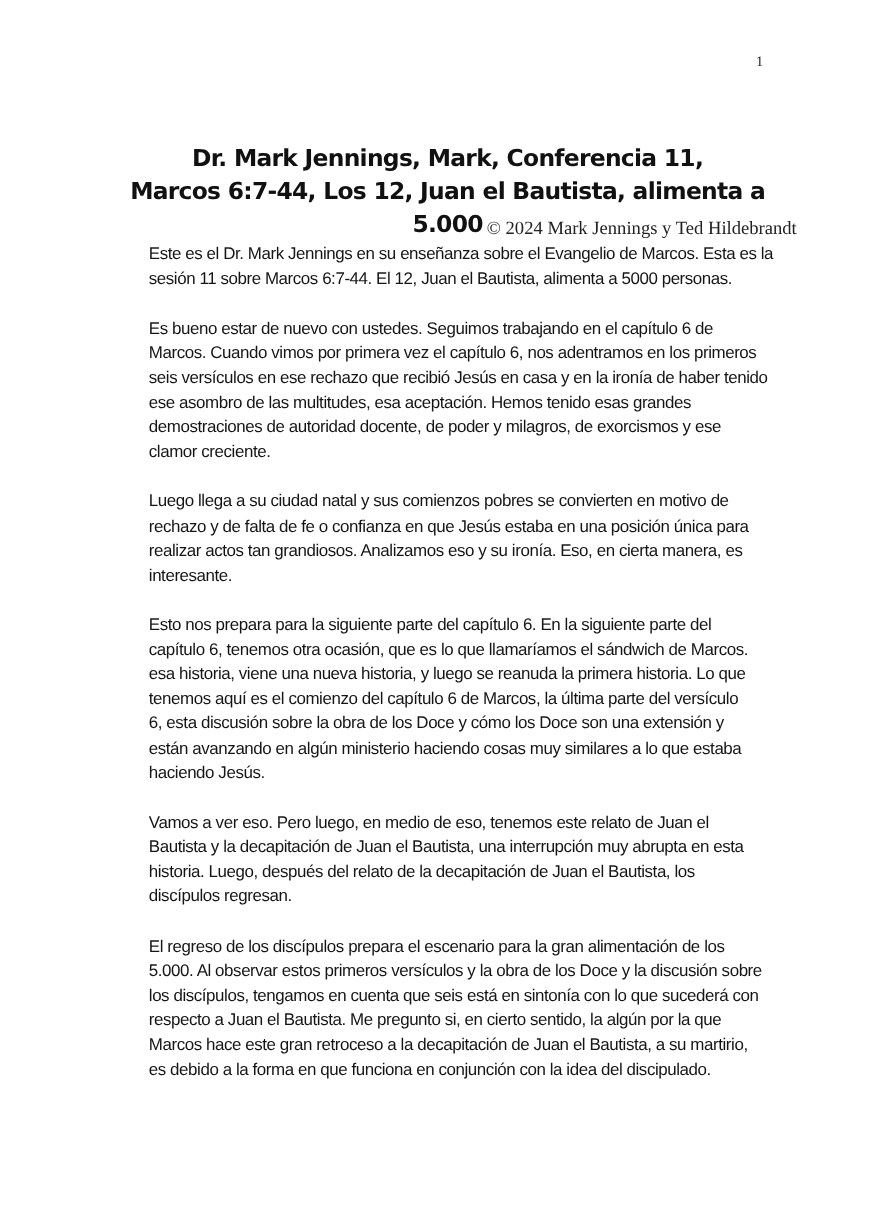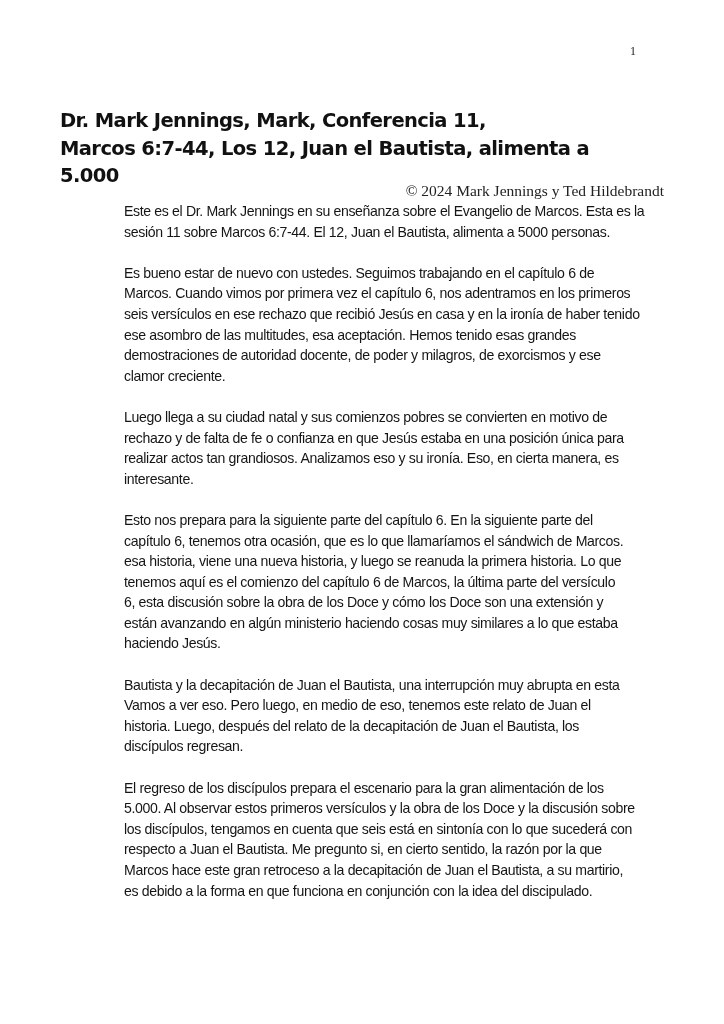--- a/index.html
+++ b/index.html
@@ -3,25 +3,25 @@
   <meta charset="utf-8">
   <style>
     html, body { margin: 0; padding: 0; background: #ffffff; }
     body { width: 724px; height: 1024px; position: relative; overflow: hidden; color: #111111; }
     .page-number {
       position: absolute; left: 630px; top: 44px;
       font-family: "Liberation Serif", serif; font-size: 12px; color: #222;
     }
     .title {
       position: absolute; left: 60px; width: 604px; top: 107px;
-      text-align: left;
+      text-align: center;
       font-family: "DejaVu Sans", sans-serif; font-weight: bold;
       font-size: 19.5px; line-height: 27.5px; letter-spacing: -0.6px;
       color: #111;
-      margin: 0;
+      margin: 11px;
     }
     .title span { display: block; }
     .copyright {
       position: absolute; left: 60px; width: 604px; top: 182px;
       text-align: right;
       font-family: "Liberation Serif", serif; font-size: 15.5px; line-height: 18px;
       color: #222;
     }
     .body {
       position: absolute; left: 88px; top: 201px; width: 600px;
@@ -66,26 +66,26 @@
   <p class="para">
     <span>Esto nos prepara para la siguiente parte del capítulo 6. En la siguiente parte del</span>
     <span>capítulo 6, tenemos otra ocasión, que es lo que llamaríamos el sándwich de Marcos.</span>
     <span>esa historia, viene una nueva historia, y luego se reanuda la primera historia. Lo que</span>
     <span>tenemos aquí es el comienzo del capítulo 6 de Marcos, la última parte del versículo</span>
     <span>6, esta discusión sobre la obra de los Doce y cómo los Doce son una extensión y</span>
     <span>están avanzando en algún ministerio haciendo cosas muy similares a lo que estaba</span>
     <span>haciendo Jesús.</span>
   </p>
   <p class="para">
+    <span>Vamos a ver eso. Pero luego, en medio de eso, tenemos este relato de Juan el</span>
     <span>Bautista y la decapitación de Juan el Bautista, una interrupción muy abrupta en esta</span>
-    <span>Vamos a ver eso. Pero luego, en medio de eso, tenemos este relato de Juan el</span>
     <span>historia. Luego, después del relato de la decapitación de Juan el Bautista, los</span>
     <span>discípulos regresan.</span>
   </p>
   <p class="para">
     <span>El regreso de los discípulos prepara el escenario para la gran alimentación de los</span>
     <span>5.000. Al observar estos primeros versículos y la obra de los Doce y la discusión sobre</span>
     <span>los discípulos, tengamos en cuenta que seis está en sintonía con lo que sucederá con</span>
-    <span>respecto a Juan el Bautista. Me pregunto si, en cierto sentido, la razón por la que</span>
+    <span>respecto a Juan el Bautista. Me pregunto si, en cierto sentido, la algún por la que</span>
     <span>Marcos hace este gran retroceso a la decapitación de Juan el Bautista, a su martirio,</span>
     <span>es debido a la forma en que funciona en conjunción con la idea del discipulado.</span>
   </p>
 </div>
 
 </body></html>

